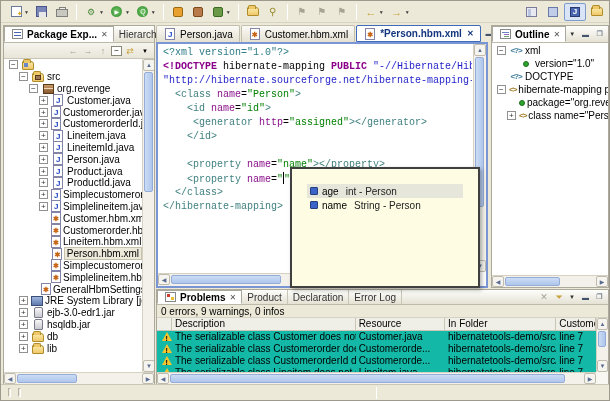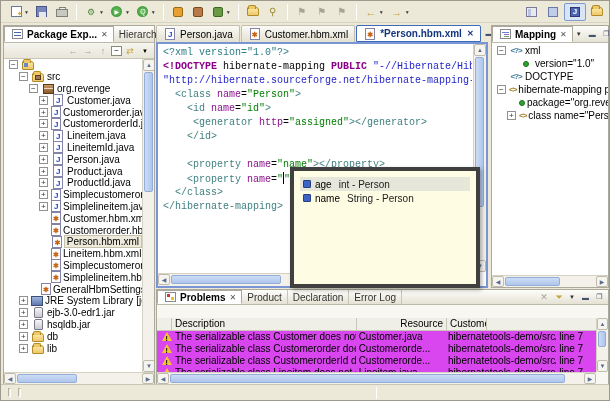--- a/index.html
+++ b/index.html
@@ -62,39 +62,39 @@
   .c-kw   { color:#8B008B; font-weight:bold; }
   .c-dstr { color:#1F1FC8; }
   .c-attr { color:#8A108A; }
   .c-val  { color:#007F00; }
   .c-plain{ color:#000; }
   .c-cursor { display:inline-block; width:0; border-left:1px solid #000; height:12px; vertical-align:-2px; }
   #ed-vscroll { right:0; top:0; width:13px; bottom:14px; border-left:1px solid #D5D2C4; }
   #ed-hscroll { left:0; bottom:0; height:13px; right:14px; border-top:1px solid #D5D2C4; }
 
   
-  #assist { position:absolute; left:289px; top:166px; width:190px; height:121px; background:#FEFDE4; border:4px solid #404040; box-shadow:2px 2px 4px rgba(0,0,0,.3); z-index:40; padding:6px; }
+  #assist { position:absolute; left:289px; top:166px; width:190px; height:121px; background:#FEFDE4; border:2px solid #404040; box-shadow:2px 2px 4px rgba(0,0,0,.3); z-index:40; padding:15px; }
   .as-item { height:14px; display:flex; align-items:center; padding:0 3px; white-space:nowrap; }
   .as-item.selected { background:#E6E6DA; }
   .as-ico { width:8px; height:8px; background:#3C64C8; border:1px solid #26407E; border-radius:1px; margin-right:4px; flex:0 0 8px; }
   .as-name { margin-right:7px; }
   .as-detail { color:#222; }
 
   
   #outline { left:490px; top:24px; width:118px; height:263px; }
   #outline-tree { position:absolute; left:0; right:0; top:17px; bottom:12px; background:#FFF; overflow:hidden; padding-top:1px; }
   #outline .tree-row { height:13px; }
   .o-ico { font-size:8px; font-weight:bold; letter-spacing:-1px; }
   .dot-ico { width:6px; height:6px; border-radius:50%; background:#2FA32F; border:1px solid #1C701C; }
 
   
   #problems { left:155px; top:288px; width:453px; height:96px; }
   #problems .vtabs { height:15px; }
   #prob-summary { height:13px; display:flex; align-items:center; padding-left:4px; background:#ECE9D8; border-bottom:1px solid #D5D2C4; }
-  #prob-table { position:absolute; left:0; right:12px; top:28px; bottom:12px; background:#d946ef; overflow:hidden; }
+  #prob-table { position:absolute; left:0; right:12px; top:28px; bottom:12px; background:#14b8a6; overflow:hidden; }
   .pt-head { display:flex; height:13px; background:#F0EFE7; border-bottom:1px solid #C9C6B8; }
   .pt-hc { border-right:1px solid #C9C6B8; padding:0 3px; line-height:12px; overflow:hidden; white-space:nowrap; }
   .pt-row { display:flex; height:12px; align-items:center; }
   .pt-c { padding:0 3px; overflow:hidden; white-space:nowrap; line-height:12px; }
   #prob-vscroll { right:0; top:28px; width:12px; bottom:12px; border-left:1px solid #D5D2C4; }
   #prob-hscroll { left:0; bottom:0; height:12px; right:12px; border-top:1px solid #D5D2C4; }
 
   
   #statusbar { position:absolute; left:0; bottom:0; width:610px; height:16px; background:#ECE9D8; border-top:1px solid #C9C6B8; display:flex; align-items:center; }
   .grip { width:3px; height:9px; border:1px solid #B8B4A4; border-right-color:#FFF; border-bottom-color:#FFF; margin-left:7px; }
@@ -416,30 +416,30 @@
             </span>
             <span class="t-label">Customerorder.hbm.xml</span>
           </div>
           <div class="tree-row" style="padding-left:34px;">
             <span class="exp-spacer"></span>
             <span class="ticon" style="display:inline-flex;width:14px;height:13px;align-items:center;justify-content:center;position:relative;">
               <span class="pageic">
                 <span class="ovl" style="left:1px;top:2px;font-size:7px;color:#C86414;">✱</span>
               </span>
             </span>
+            <span class="t-label">Lineitem.hbm.xml</span>
+          </div>
+          <div class="tree-row" style="padding-left:34px;">
+            <span class="exp-spacer"></span>
+            <span class="ticon" style="display:inline-flex;width:14px;height:13px;align-items:center;justify-content:center;position:relative;">
+              <span class="pageic">
+                <span class="ovl" style="left:1px;top:2px;font-size:7px;color:#C86414;">✱</span>
+              </span>
+            </span>
             <span class="t-label selected">Person.hbm.xml</span>
-          </div>
-          <div class="tree-row" style="padding-left:34px;">
-            <span class="exp-spacer"></span>
-            <span class="ticon" style="display:inline-flex;width:14px;height:13px;align-items:center;justify-content:center;position:relative;">
-              <span class="pageic">
-                <span class="ovl" style="left:1px;top:2px;font-size:7px;color:#C86414;">✱</span>
-              </span>
-            </span>
-            <span class="t-label">Lineitem.hbm.xml</span>
           </div>
           <div class="tree-row" style="padding-left:34px;">
             <span class="exp-spacer"></span>
             <span class="ticon" style="display:inline-flex;width:14px;height:13px;align-items:center;justify-content:center;position:relative;">
               <span class="pageic">
                 <span class="ovl" style="left:1px;top:2px;font-size:7px;color:#C86414;">✱</span>
               </span>
             </span>
             <span class="t-label">Simplecustomerorder.hbm.xml</span>
           </div>
@@ -588,21 +588,21 @@
   <div id="outline" class="panel">
     <div class="vtabs" id="outline-tabs">
         <span class="vtab active">
           <span class="ticon" style="display:inline-flex;width:14px;height:13px;align-items:center;justify-content:center;position:relative;">
             <span style="width:11px;height:10px;background:#FFF;border:1px solid #888;position:relative;">
               <span style="position:absolute;left:1px;top:2px;width:7px;height:1px;background:#6A86C8;"></span>
               <span style="position:absolute;left:3px;top:4px;width:5px;height:1px;background:#9A6AC8;"></span>
               <span style="position:absolute;left:3px;top:6px;width:5px;height:1px;background:#6AA86A;"></span>
             </span>
           </span>
-          <span>Mapping</span>
+          <span>Outline</span>
           <span class="close">✕</span>
         </span>
         <span class="vhead-right">
           <span class="menu-arrow">▼</span>
           <span class="mini-btn">▬</span>
           <span class="mini-btn">❐</span>
         </span>
       </div>
     <div id="outline-tree">
         <div class="tree-row" style="padding-left:4px;">
@@ -677,25 +677,27 @@
           <span>Error Log</span>
         </span>
         <span class="vhead-right">
           <span class="vtb-ico dim" style="font-size:9px;">✕</span>
           <span class="vtb-ico" style="color:#C8A23A;">⏷</span>
           <span class="menu-arrow">▼</span>
           <span class="mini-btn">▬</span>
           <span class="mini-btn">❐</span>
         </span>
       </div>
+    <div id="prob-summary">0 errors, 9 warnings, 0 infos</div>
     <div id="prob-table">
         <div class="pt-head">
           <span class="pt-hc" style="width:15px;"></span>
           <span class="pt-hc" style="width:185px;">Description</span>
-          <span class="pt-hc" style="width:90px;text-align:right;">Resource</span>
+          <span class="pt-hc" style="width:90px;">Resource</span>
+          <span class="pt-hc" style="width:112px;">In Folder</span>
           <span class="pt-hc" style="width:40px;">Customer</span>
         </div>
         <div class="pt-row">
           <span class="pt-c" style="width:15px;"><span class="ticon" style="display:inline-flex;width:14px;height:13px;align-items:center;justify-content:center;position:relative;">
               <span class="warnic"></span>
             </span></span>
           <span class="pt-c" style="width:185px;">The serializable class Customer does not decla...</span>
           <span class="pt-c" style="width:90px;">Customer.java</span>
           <span class="pt-c" style="width:112px;">hibernatetools-demo/src/org/rev...</span>
           <span class="pt-c" style="width:40px;">line 7</span>

